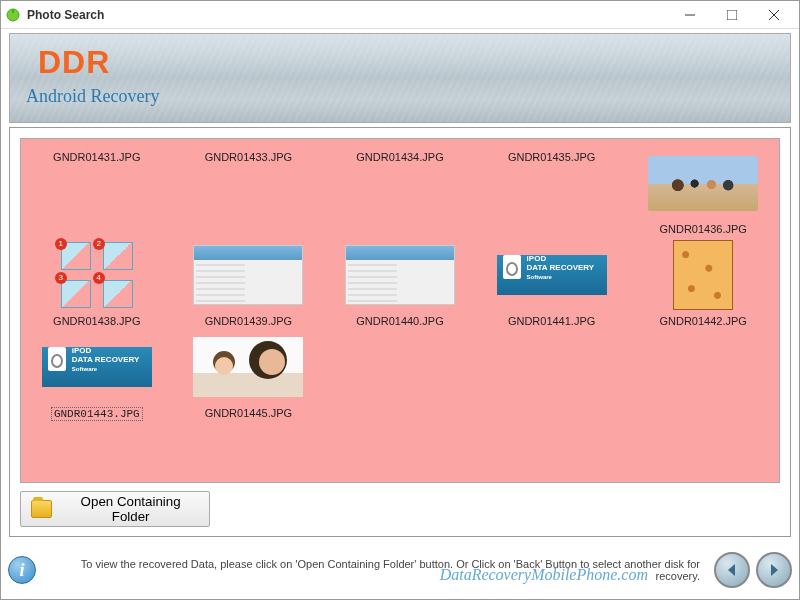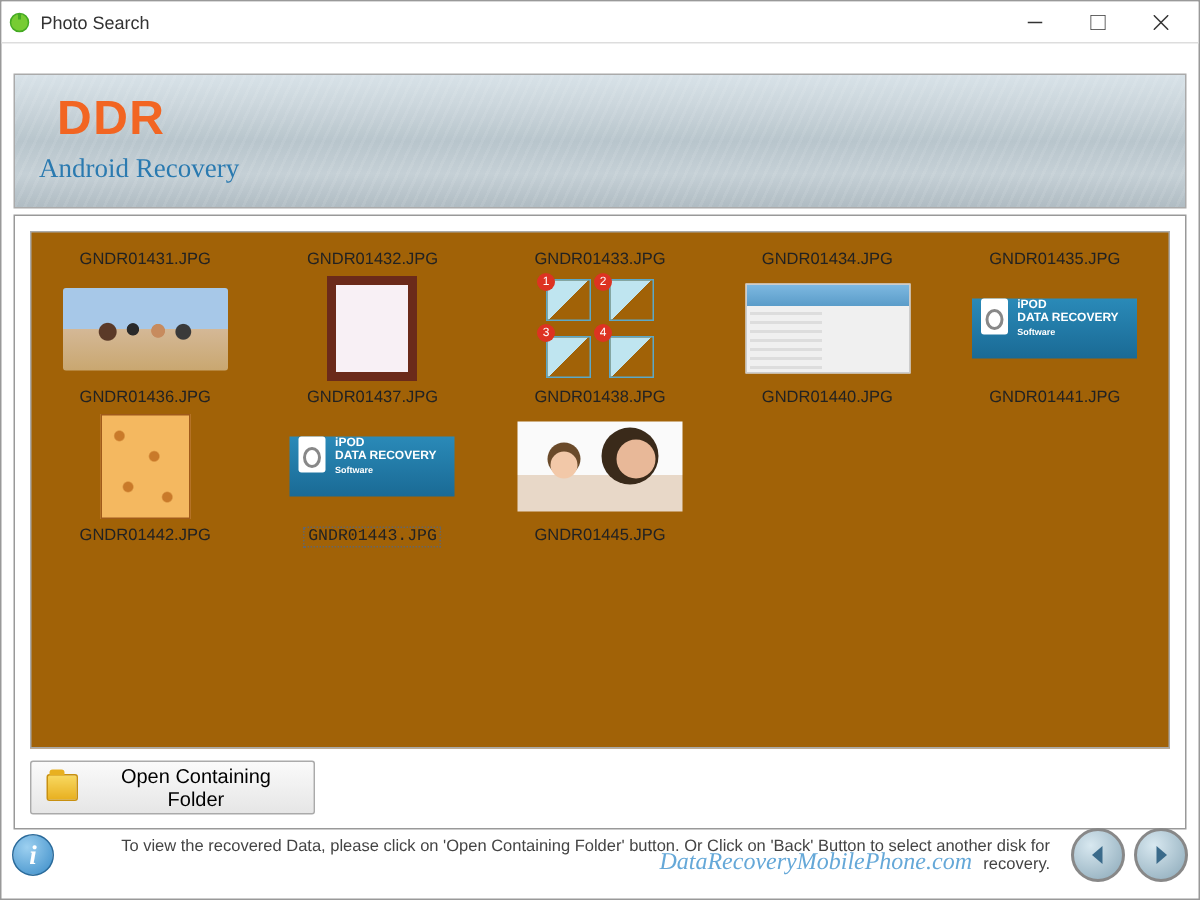--- a/index.html
+++ b/index.html
@@ -1,29 +1,29 @@
 <!DOCTYPE html>
 <html><head>
 <meta charset="utf-8">
 <style>
 * { box-sizing: border-box; margin: 0; padding: 0; }
 body { font-family: 'Segoe UI', Tahoma, sans-serif; font-size: 12px; background: #fff; width: 800px; height: 600px; overflow: hidden; border: 1px solid #999; }
 
-.titlebar { height: 28px; background: #fff; border-bottom: 1px solid #ddd; display: flex; align-items: center; padding: 0 4px; }
+.titlebar { height: 28px; background: #fff; border-bottom: 1px solid #ddd; display: flex; align-items: center; padding: 0 4px; font-weight: bold; }
 .titlebar-icon { width: 16px; height: 16px; margin-right: 6px; display: flex; align-items: center; justify-content: center; }
 .titlebar-title { flex: 1; font-size: 12px; color: #333; }
 .titlebar-btn { width: 42px; height: 26px; display: flex; align-items: center; justify-content: center; cursor: pointer; color: #333; }
 
-.header-banner { height: 90px; margin: 20px 8px 4px 8px; border: 1px solid #aaa; background: linear-gradient(180deg, #d8e2e8 0%, #cad5db 25%, #b8c5cc 50%, #c5d0d6 75%, #b0bcc3 100%); position: relative; overflow: hidden; }
+.header-banner { height: 90px; margin: 4px 8px 4px 8px; border: 1px solid #aaa; background: linear-gradient(180deg, #d8e2e8 0%, #cad5db 25%, #b8c5cc 50%, #c5d0d6 75%, #b0bcc3 100%); position: relative; overflow: hidden; }
 .header-banner::before { content: ''; position: absolute; inset: 0; background: repeating-linear-gradient(115deg, rgba(255,255,255,0.08) 0px, rgba(255,255,255,0.08) 2px, transparent 2px, transparent 6px); }
 .brand-logo { position: absolute; top: 10px; left: 28px; font-size: 32px; font-weight: 900; color: #f26522; letter-spacing: 1px; font-family: Arial, sans-serif; }
 .brand-sub { position: absolute; top: 52px; left: 16px; font-size: 18px; color: #2a7ab0; font-family: 'Comic Sans MS', cursive; }
 
 .main-panel { margin: 4px 8px; border: 1px solid #999; height: 410px; padding: 10px; background: #fff; }
-.thumb-area { border: 1px solid #aaa; height: 345px; overflow-y: scroll; background: #a16207; padding: 8px 4px; }
+.thumb-area { border: 1px solid #aaa; height: 345px; overflow-y: scroll; background: #fca5a5; padding: 8px 4px; }
 .thumb-grid { display: grid; grid-template-columns: repeat(5, 1fr); gap: 4px 8px; }
 .thumb-cell { display: flex; flex-direction: column; align-items: center; }
 .thumb-label { font-size: 11px; color: #222; margin-top: 4px; white-space: nowrap; max-width: 130px; overflow: hidden; text-overflow: ellipsis; }
 .thumb-label.selected { border: 1px dotted #666; padding: 0 2px; font-family: Liberation Mono, monospace; }
 .thumb-img { width: 110px; height: 72px; display: flex; align-items: center; justify-content: center; }
 
 
 .ph-people { width: 100%; height: 55px; background: linear-gradient(180deg, #a7c8e8 0%, #a7c8e8 50%, #d4b896 50%, #c9a770 100%); border-radius: 2px; position: relative; }
 .ph-people::after { content: ''; position: absolute; left: 12%; right: 12%; top: 30%; bottom: 10%; background: radial-gradient(circle at 20% 40%, #5b3a28 8%, transparent 9%), radial-gradient(circle at 40% 35%, #2a2a2a 7%, transparent 8%), radial-gradient(circle at 60% 38%, #c78b5e 8%, transparent 9%), radial-gradient(circle at 80% 40%, #3a3a3a 7%, transparent 8%); }
 .ph-frame { width: 60px; height: 70px; background: #f8f0f5; border: 6px solid #6b2a1a; }
@@ -97,63 +97,60 @@
 </div>
 
 <div class="main-panel">
   <div class="thumb-area">
     <div class="thumb-grid">
 
       <div class="thumb-cell">
           <div class="thumb-label">GNDR01431.JPG</div>
         </div>
       <div class="thumb-cell">
-          <div class="thumb-label">GNDR01432.JPG</div>
-        </div>
-      <div class="thumb-cell">
           <div class="thumb-label">GNDR01433.JPG</div>
         </div>
       <div class="thumb-cell">
           <div class="thumb-label">GNDR01434.JPG</div>
         </div>
       <div class="thumb-cell">
           <div class="thumb-label">GNDR01435.JPG</div>
         </div>
 
       <div class="thumb-cell">
           <div class="thumb-img">
             <div class="ph-people"></div>
           </div>
           <div class="thumb-label">GNDR01436.JPG</div>
-        </div>
-      <div class="thumb-cell">
-          <div class="thumb-img">
-            <div class="ph-frame"></div>
-          </div>
-          <div class="thumb-label">GNDR01437.JPG</div>
         </div>
       <div class="thumb-cell">
           <div class="thumb-img">
             <div class="ph-diagram">
               <div class="sq sq1"></div>
               <div class="sq sq2"></div>
               <div class="sq sq3"></div>
               <div class="sq sq4"></div>
               <div class="num" style="top:-2px;left:-2px">1</div>
               <div class="num" style="top:-2px;right:32px">2</div>
               <div class="num" style="bottom:26px;left:-2px">3</div>
               <div class="num" style="bottom:26px;right:32px">4</div>
             </div>
           </div>
           <div class="thumb-label">GNDR01438.JPG</div>
         </div>
       <div class="thumb-cell">
           <div class="thumb-img">
             <div class="ph-software"></div>
           </div>
+          <div class="thumb-label">GNDR01439.JPG</div>
+        </div>
+      <div class="thumb-cell">
+          <div class="thumb-img">
+            <div class="ph-software"></div>
+          </div>
           <div class="thumb-label">GNDR01440.JPG</div>
         </div>
 
       <div class="thumb-cell">
           <div class="thumb-img">
             <div class="ph-ipod">
               <div class="ico"></div>
               <div class="txt">iPOD<br>DATA RECOVERY<br><span style="font-size:6px">Software</span></div>
             </div>
           </div>

